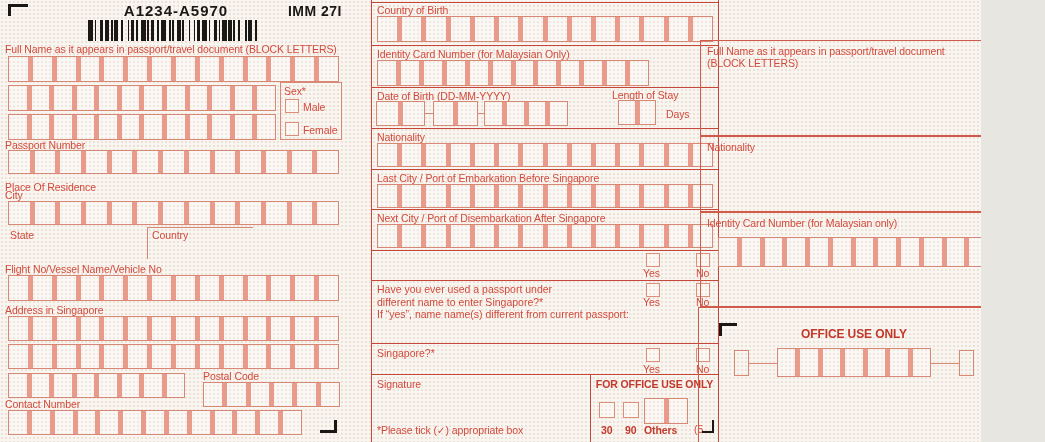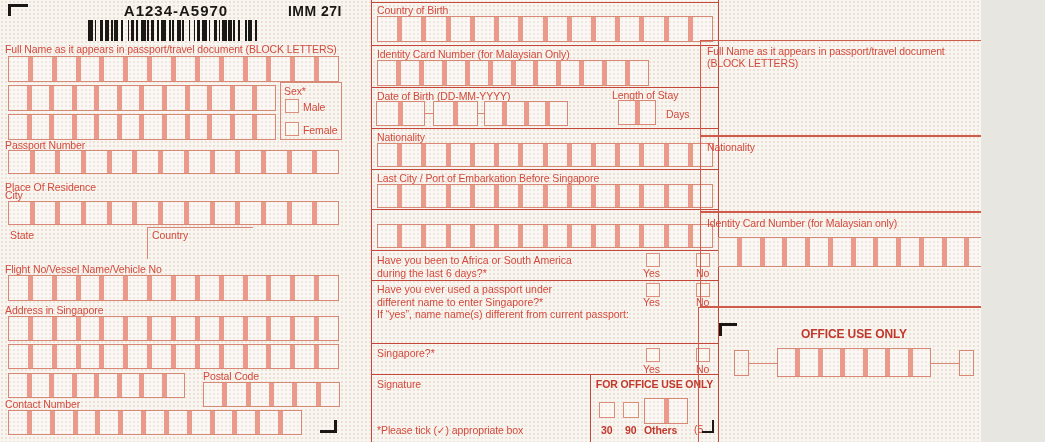--- a/index.html
+++ b/index.html
@@ -406,42 +406,39 @@
         <i></i>
         <i></i>
         <i></i>
         <i></i>
         <i></i>
         <i></i>
         <i></i>
       </div>
 
     <div class="hl" style="top:209px"></div>
+    <div class="lb" style="left:5px;top:212px">Next City / Port of Disembarkation After Singapore</div>
     <div class="comb" style="left:5px;top:224px;width:336px;height:24px">
         <i></i>
         <i></i>
         <i></i>
         <i></i>
         <i></i>
         <i></i>
         <i></i>
         <i></i>
         <i></i>
         <i></i>
         <i></i>
         <i></i>
         <i></i>
         <i></i>
       </div>
 
     <div class="hl" style="top:250px"></div>
-    <div class="q" style="left:5px;top:254px">
-      <div>Have you been to Africa or South America</div>
-      <div>during the last 6 days?*</div>
-    </div>
     <div class="cb" style="left:274px;top:253px"></div>
     <div class="cb" style="left:324px;top:253px"></div>
     <div class="lb" style="left:271px;top:267px">Yes</div>
     <div class="lb" style="left:324px;top:267px">No</div>
 
     <div class="hl" style="top:280px"></div>
     <div class="q" style="left:5px;top:283px">
       <div>Have you ever used a passport under</div>
       <div>different name to enter Singapore?*</div>
       <div>If “yes”, name name(s) different from current passport:</div>

